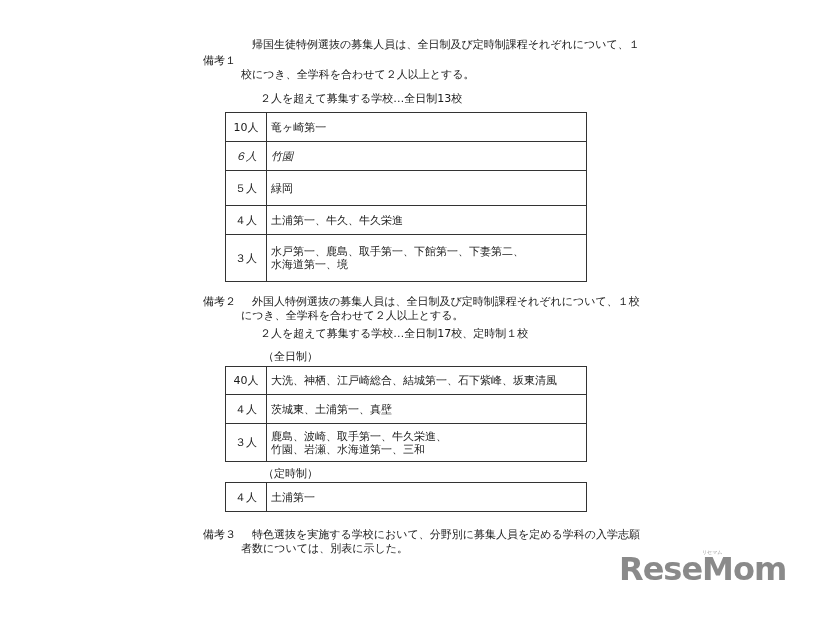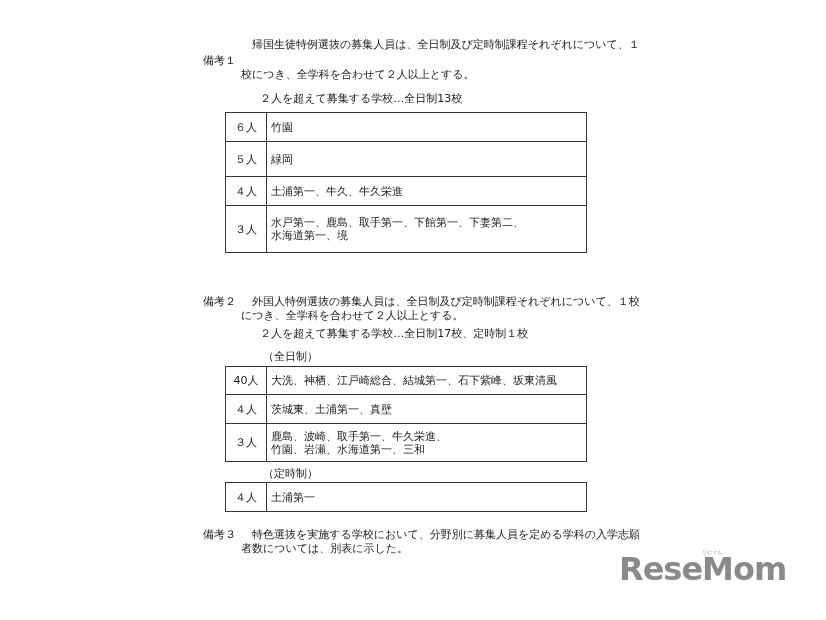--- a/index.html
+++ b/index.html
@@ -22,21 +22,25 @@
 </head>
 <body>
 
 <div class="abs note-label" style="top:54px;">備考１</div>
 <div class="abs note-line1" style="top:38px;">帰国生徒特例選抜の募集人員は、全日制及び定時制課程それぞれについて、１</div>
 <div class="abs note-line2" style="top:68px;">校につき、全学科を合わせて２人以上とする。</div>
 <div class="abs sub" style="top:92px;">２人を超えて募集する学校…全日制13校</div>
 
 <table class="t" style="top:112px;">
   <tbody>
-  <tr style="height:29px;">
+      <tr style="height:29px;">
+    <td class="num">10人</td>
+    <td class="schools">竜ヶ崎第一</td>
+  </tr>
+  <tr style="height:29px;font-style:italic;">
     <td class="num">６人</td>
     <td class="schools">竹園</td>
   </tr>
   <tr style="height:35px;">
     <td class="num">５人</td>
     <td class="schools">緑岡</td>
   </tr>
   <tr style="height:29px;">
     <td class="num">４人</td>
     <td class="schools">土浦第一、牛久、牛久栄進</td>

